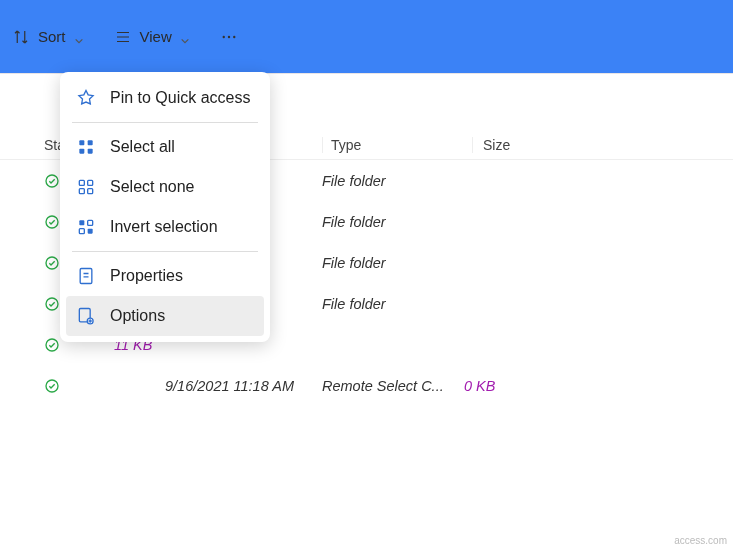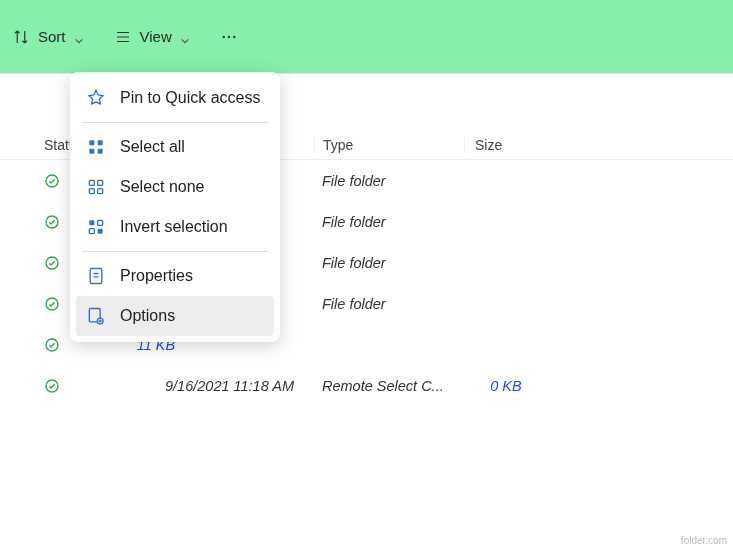--- a/index.html
+++ b/index.html
@@ -1,20 +1,20 @@
 <!DOCTYPE html>
 <html><head>
   <meta charset="utf-8">
   <style>
     * { box-sizing: border-box; margin: 0; padding: 0; font-family: "Segoe UI", Arial, sans-serif; }
     body { width: 733px; height: 550px; background: #fff; position: relative; overflow: hidden; }
 
     .toolbar {
       height: 74px;
-      background: #86efac;
+      background: #3b82f6;
       border-bottom: 1px solid #e8e4e6;
       display: flex;
       align-items: center;
       padding: 0 8px;
       gap: 22px;
     }
     .tb-btn {
       display: flex;
       align-items: center;
       gap: 8px;
@@ -31,43 +31,43 @@
       align-items: center;
       height: 30px;
       border-bottom: 1px solid #eee;
       padding: 0 0 0 44px;
       font-size: 14px;
       color: #444;
       margin-top: 56px;
     }
     .col-status { width: 70px; }
     .col-date { width: 200px; text-align: right; padding-right: 20px; }
-    .col-type { width: 150px; border-left: 1px solid #eee; padding-left: 8px; }
+    .col-type { width: 150px; border-left: 1px solid #eee; padding-left: 8px; margin-left: 8px; }
     .col-size { width: 94px; border-left: 1px solid #eee; padding-left: 10px; }
     .col-end { width: 10px; border-left: 1px solid #eee; }
 
     .file-row {
       display: flex;
       align-items: center;
       height: 41px;
       padding-left: 44px;
       font-size: 14.5px;
       color: #333;
       font-style: italic;
     }
     .status-icon { width: 70px; display: flex; align-items: center; }
     .status-icon svg { width: 16px; height: 16px; }
     .dm { width: 200px; text-align: right; padding-right: 20px; color: #333; }
     .tp { width: 150px; padding-left: 8px; color: #333; white-space: nowrap; overflow: hidden; text-overflow: ellipsis; }
-    .sz { width: 94px; text-align: center; padding-right: 10px; color: #1d4ed8; }
+    .sz { width: 94px; text-align: left; padding-right: 10px; color: #a21caf; }
 
     
     .menu {
       position: absolute;
-      left: 70px;
+      left: 60px;
       top: 72px;
       width: 210px;
       background: #fff;
       border-radius: 8px;
       box-shadow: 0 4px 18px rgba(0,0,0,0.18);
       padding: 6px;
       z-index: 50;
     }
     .menu-item {
       display: flex;
@@ -264,13 +264,13 @@
       <svg viewBox="0 0 24 24" fill="none" stroke="#2f6fd0" stroke-width="1.6">
           <rect x="4" y="3" width="13" height="16" rx="1.5"></rect>
           <circle cx="17" cy="18" r="3.5" fill="#fff"></circle>
           <path d="M17 16v4M15 18h4"></path>
         </svg>
     </span>
     <span>Options</span>
   </div>
 </div>
 
-<div class="watermark">folder.com</div>
+<div class="watermark">access.com</div>
 
 </body></html>

